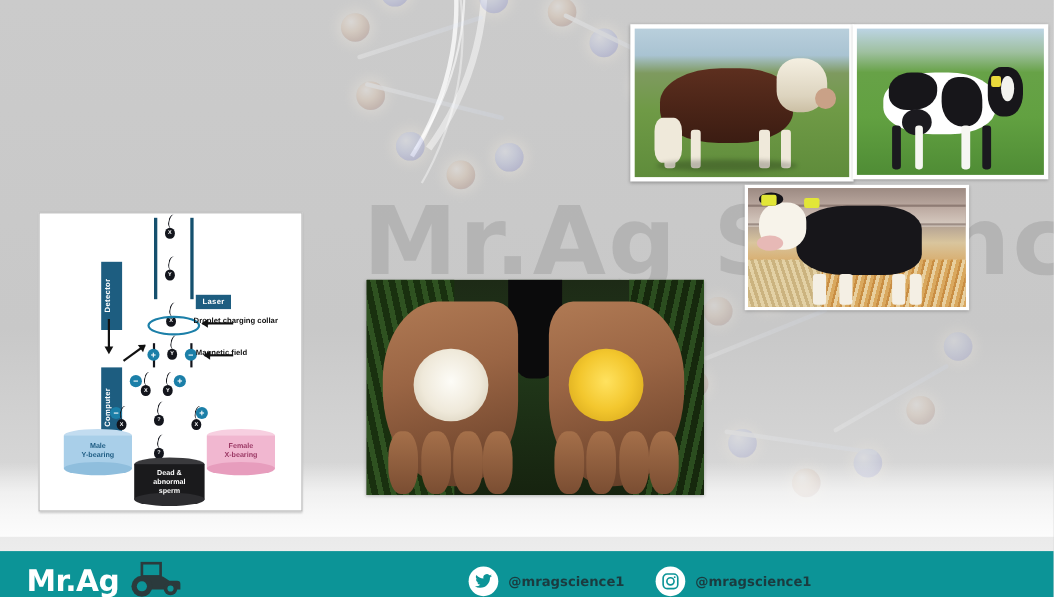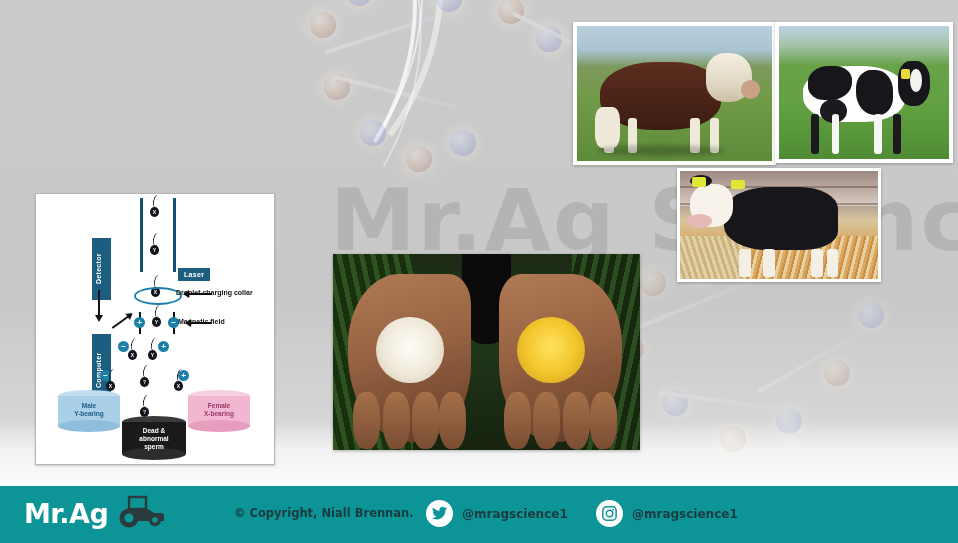--- a/index.html
+++ b/index.html
@@ -131,21 +131,21 @@
   .arw.down::after{content:"";position:absolute;left:-3px;bottom:-6px;top:auto;right:auto;
     border-top:7px solid #111;border-left:4px solid transparent;border-right:4px solid transparent;border-bottom:none;}
   .cyl{position:absolute;}
   .cyl .top{position:absolute;left:0;top:0;width:100%;height:12px;border-radius:50%;}
   .cyl .bod{position:absolute;left:0;top:6px;width:100%;height:30px;}
   .cyl .bot{position:absolute;left:0;top:30px;width:100%;height:12px;border-radius:50%;}
   .cyl .cap{position:absolute;left:0;top:12px;width:100%;text-align:center;font-size:6.5px;
     font-weight:700;line-height:8px;font-family:"Liberation Sans",sans-serif;}
 
   
-  .footer{position:absolute;left:0;bottom:0;width:958px;height:57px;background:#0c9497;}
+  .footer{position:absolute;left:0;bottom:0;width:958px;height:42px;background:#0c9497;}
   .brand{position:absolute;left:24px;top:8px;display:flex;align-items:center;gap:8px;}
   .brand-name{color:#ffffff;font-size:27px;font-weight:700;letter-spacing:-.5px;
     font-family:"DejaVu Sans",sans-serif;}
   .copy{position:absolute;left:234px;top:20px;color:#1b3b3f;font-size:11.5px;font-weight:700;
     font-family:"DejaVu Sans",sans-serif;}
   .social{position:absolute;top:14px;display:flex;align-items:center;gap:9px;}
   .social .circ{width:27px;height:27px;border-radius:50%;background:#ffffff;
     display:flex;align-items:center;justify-content:center;}
   .social .hnd{color:#1b3b3f;font-size:12px;font-weight:700;font-family:"DejaVu Sans",sans-serif;}
   .tw{position:absolute;left:426px;}
@@ -383,21 +383,20 @@
           <rect x="13" y="3" width="17" height="12" fill="none" stroke="#2b3a3c" stroke-width="2.4"></rect>
           <path d="M13 15 h19 l6 4 h7 a3 3 0 0 1 3 3 v5 h-36 z"></path>
           <circle cx="13" cy="24" r="9.5"></circle>
           <circle cx="13" cy="24" r="4.6" fill="#0c9497"></circle>
           <circle cx="39" cy="26" r="6.2"></circle>
           <circle cx="39" cy="26" r="2.8" fill="#0c9497"></circle>
         </svg>
       </span>
     </div>
 
-    <div class="copy">© Copyright, Niall Brennan.</div>
 
     <div class="social tw">
       <span class="circ">
         <svg width="17" height="17" viewBox="0 0 24 24" fill="#0c9497">
           <path d="M23 4.9a8.7 8.7 0 0 1-2.5.7 4.4 4.4 0 0 0 1.9-2.4 8.8 8.8 0 0 1-2.8 1.1A4.4 4.4 0 0 0 12 8.3a12.4 12.4 0 0 1-9-4.6 4.4 4.4 0 0 0 1.4 5.9 4.3 4.3 0 0 1-2-.6 4.4 4.4 0 0 0 3.5 4.3 4.4 4.4 0 0 1-2 .1 4.4 4.4 0 0 0 4.1 3A8.9 8.9 0 0 1 1 18.3a12.5 12.5 0 0 0 6.8 2c8.1 0 12.6-6.8 12.6-12.6v-.6A8.8 8.8 0 0 0 23 4.9z"></path>
         </svg>
       </span>
       <span class="hnd">@mragscience1</span>
     </div>
 

